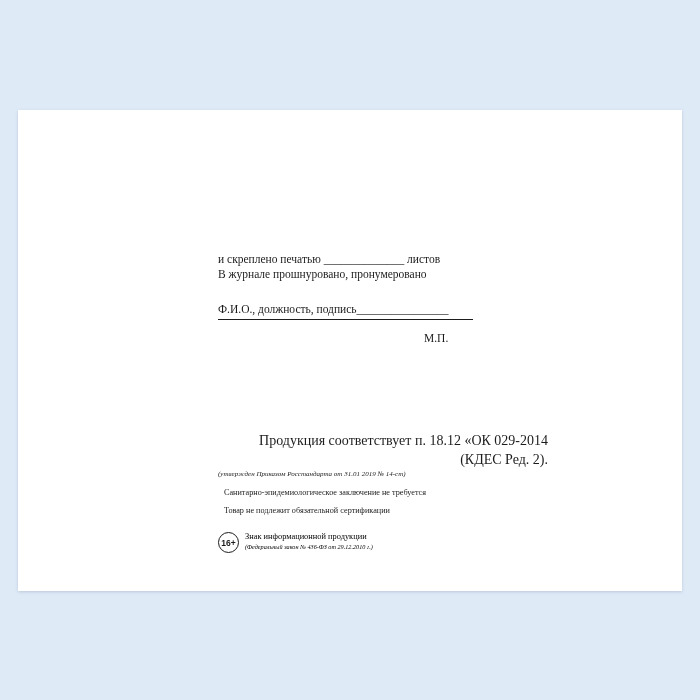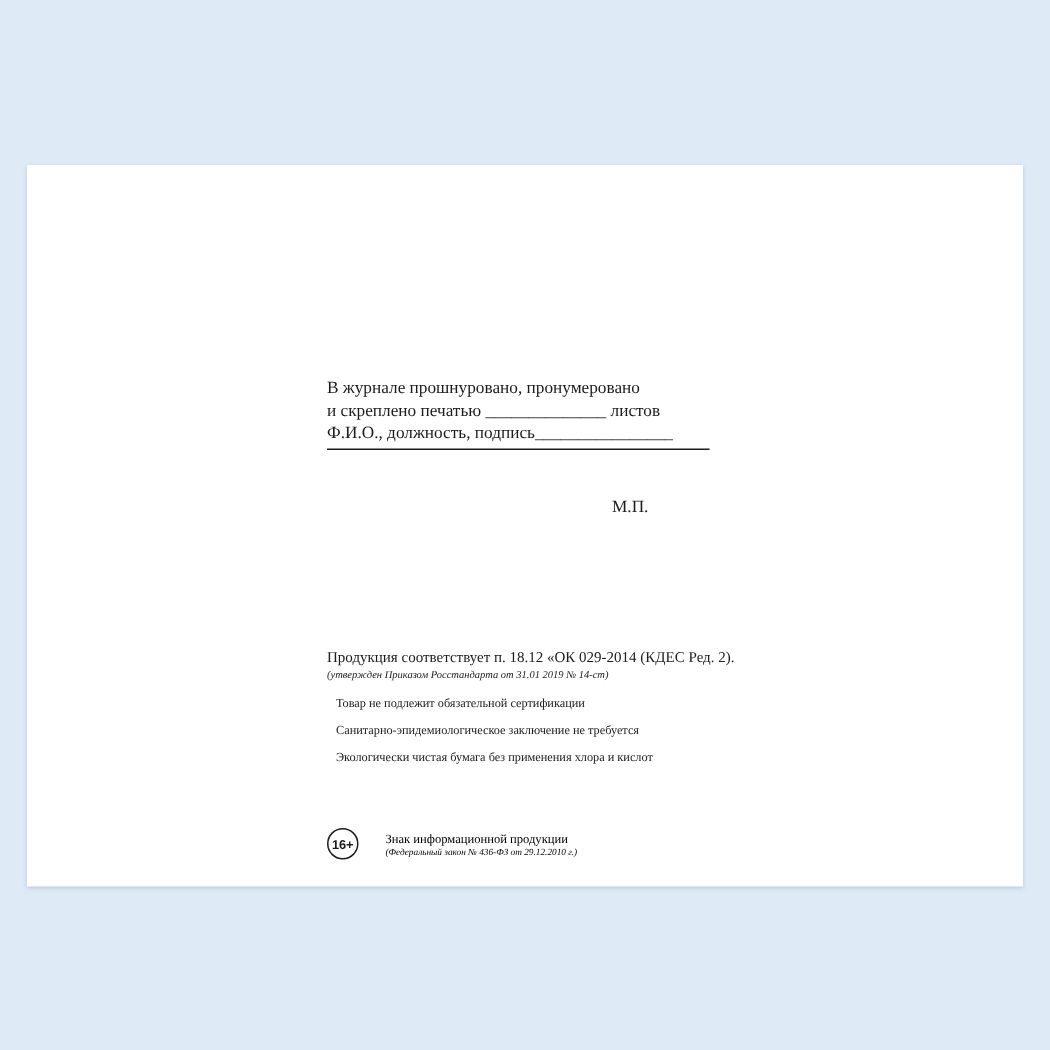--- a/index.html
+++ b/index.html
@@ -42,45 +42,47 @@
     width: 300px;
     font-size: 11.5px;
     line-height: 1.32;
     color: #1c1c1c;
   }
   .cert-block .line {
     white-space: nowrap;
   }
   .cert-block .line.sig {
     letter-spacing: 0px;
+    margin-top: 20px;
   }
   .cert-block .rule {
     margin-top: 1px;
     border-bottom: 1px solid #1c1c1c;
     width: 255px;
     height: 0;
   }
   .mp {
     position: absolute;
-    left: 390px;
+    left: 406px;
     top: 222px;
     font-size: 11.5px;
     color: #1c1c1c;
   }
   
   .legal {
     position: absolute;
     left: 200px;
     top: 322px;
     width: 330px;
     color: #1c1c1c;
   }
   .legal .l1 {
-    font-size: 10px;
+    font-size: 14px;
     line-height: 1.35;
+    text-align: right;
   }
   .legal .l2 {
     font-size: 7px;
     line-height: 1.35;
   }
   .legal .l3 {
     font-size: 7px;
     line-height: 1.35;
     font-style: italic;
   }
@@ -88,23 +90,22 @@
     margin-top: 9px;
     font-size: 8.2px;
     padding-left: 6px;
   }
   
   .agerow {
     position: absolute;
     left: 200px;
     top: 422px;
     display: flex;
-    align-items: flex-end;
-    gap: 18px;
-    margin-top: 20px;
+    align-items: flex-start;
+    gap: 6px;
   }
   .age-badge {
     width: 19px;
     height: 19px;
     border: 1.1px solid #1c1c1c;
     border-radius: 50%;
     display: flex;
     align-items: center;
     justify-content: center;
     font-size: 8.5px;
@@ -124,34 +125,33 @@
   }
 </style>
 </head>
 <body>
 
 <div class="stage">
   <div class="page">
     <div class="page-inner">
 
       <div class="cert-block">
+        <div class="line">и скреплено печатью ______________ листов</div>
         <div class="line">В журнале прошнуровано, пронумеровано</div>
-        <div class="line">и скреплено печатью ______________ листов</div>
         <div class="line sig">Ф.И.О., должность, подпись________________</div>
         <div class="rule"></div>
       </div>
 
       <div class="mp">М.П.</div>
 
       <div class="legal">
         <div class="l1">Продукция соответствует п. 18.12 «ОК 029-2014 (КДЕС Ред. 2).</div>
         <div class="l3">(утвержден Приказом Росстандарта от 31.01 2019 № 14-ст)</div>
+        <div class="spaced">Санитарно-эпидемиологическое заключение не требуется</div>
         <div class="spaced">Товар не подлежит обязательной сертификации</div>
-        <div class="spaced">Санитарно-эпидемиологическое заключение не требуется</div>
-        <div class="spaced">Экологически чистая бумага без применения хлора и кислот</div>
       </div>
 
       <div class="agerow">
         <div class="age-badge">16+</div>
         <div class="age-text">
           <div class="t1">Знак информационной продукции</div>
           <div class="t2">(Федеральный закон № 436-ФЗ от 29.12.2010 г.)</div>
         </div>
       </div>
 

